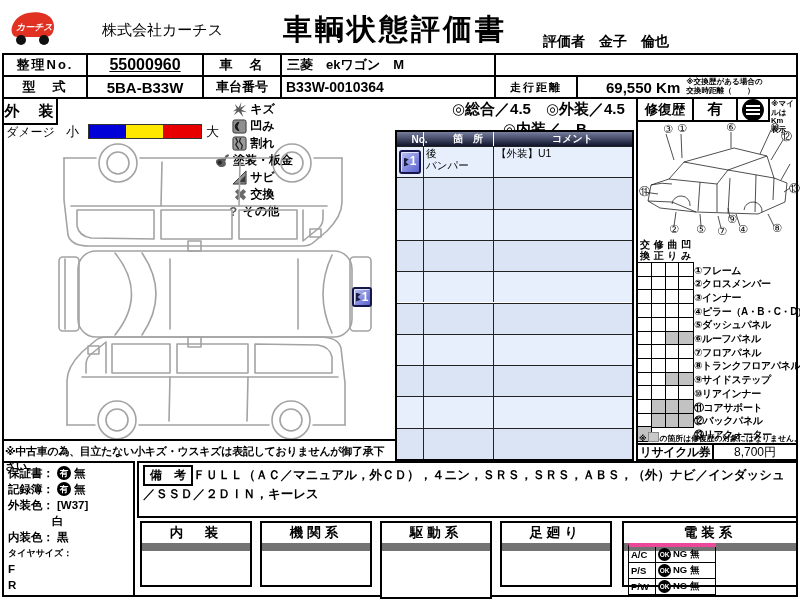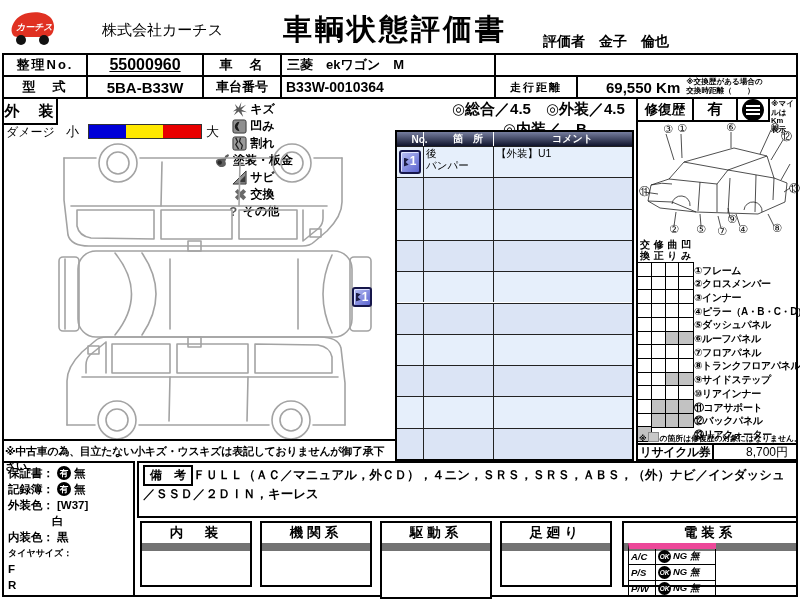--- a/index.html
+++ b/index.html
@@ -45,21 +45,21 @@
   .okicon{width:13px;height:13px;font-size:6.5px;}
   .yesicon{width:14px;height:14px;font-size:8.5px;}
   .sealicon{width:22px;height:22px;background:#000;border-radius:50%;position:relative;}
   .sealicon::after{content:"";position:absolute;left:4px;top:6px;width:14px;height:2px;background:#fff;
                    box-shadow:0 4px 0 #fff, 0 8px 0 #fff;}
   
   .dl{font-size:11.5px;font-weight:bold;line-height:16px;display:flex;align-items:center;gap:3px;}
   .secbox{position:absolute;border:2px solid #000;box-sizing:border-box;background:#fff;}
   .sechead{height:20px;border-bottom:8px solid #737373;display:flex;align-items:center;justify-content:center;
            font-size:13.5px;font-weight:bold;letter-spacing:4px;}
-  .etable{position:absolute;border-top:6px solid #ec4899;border-left:1px solid #000;font-style:italic;}
+  .etable{position:absolute;border-top:4px solid #ec4899;border-left:1px solid #000;}
   .erow{display:flex;}
   .erow div{box-sizing:border-box;border-right:1px solid #000;border-bottom:1px solid #000;
             display:flex;align-items:center;font-size:9.5px;font-weight:bold;padding:0 2px;height:16px;}
   svg{display:block;}
   .notefs{font-size:7.6px;line-height:8.6px;font-weight:bold;}
 </style>
 </head>
 <body>
 
 <div class="sheet">
@@ -383,21 +383,21 @@
       <div class="partrow" style="top: 124.8px;">⑩リアインナー</div>
       <div class="partrow" style="top: 138.5px;">⑪コアサポート</div>
       <div class="partrow" style="top: 152.2px;">⑫バックパネル</div>
       <div class="partrow" style="top: 165.9px;">⑬リアクォーター</div>
     </div>
 
   <div class="abs" style="left:639px;top:432px;font-size:7.8px;font-weight:bold;white-space:nowrap;">
     <span>※</span><span style="display:inline-block;width:9px;height:8px;background:#c9c9c9;border:1px solid #888;vertical-align:-1px;margin:0 1px;"></span><span>の箇所は修復歴の対象にはなりません。</span>
   </div>
   <div class="cell" style="left:636px;top:443px;width:78px;height:18px;font-size:12px;font-weight:bold;letter-spacing:-0.5px;">リサイクル券</div>
-  <div class="cell" style="left:712px;top:443px;width:86px;height:18px;font-size:12px;justify-content:flex-end;padding-right:8px;">8,700円</div>
+  <div class="cell" style="left:712px;top:443px;width:86px;height:18px;font-size:12px;justify-content:flex-end;padding-right:20px;">8,700円</div>
 
   <div class="abs" style="left:2px;top:439px;width:393px;height:2px;background:#000;"></div>
   <div class="abs" style="left:5px;top:444px;width:388px;font-size:11px;font-weight:bold;letter-spacing:-0.3px;">※中古車の為、目立たない小キズ・ウスキズは表記しておりませんが御了承下さい。</div>
 
   <div class="abs" style="left:2px;top:461px;width:133px;height:136px;border:2px solid #000;padding:2px 4px;">
     <div class="dl">
         <span>保証書：</span>
         <span class="circ-icon yesicon">有</span>
         <span>無</span>
       </div>

